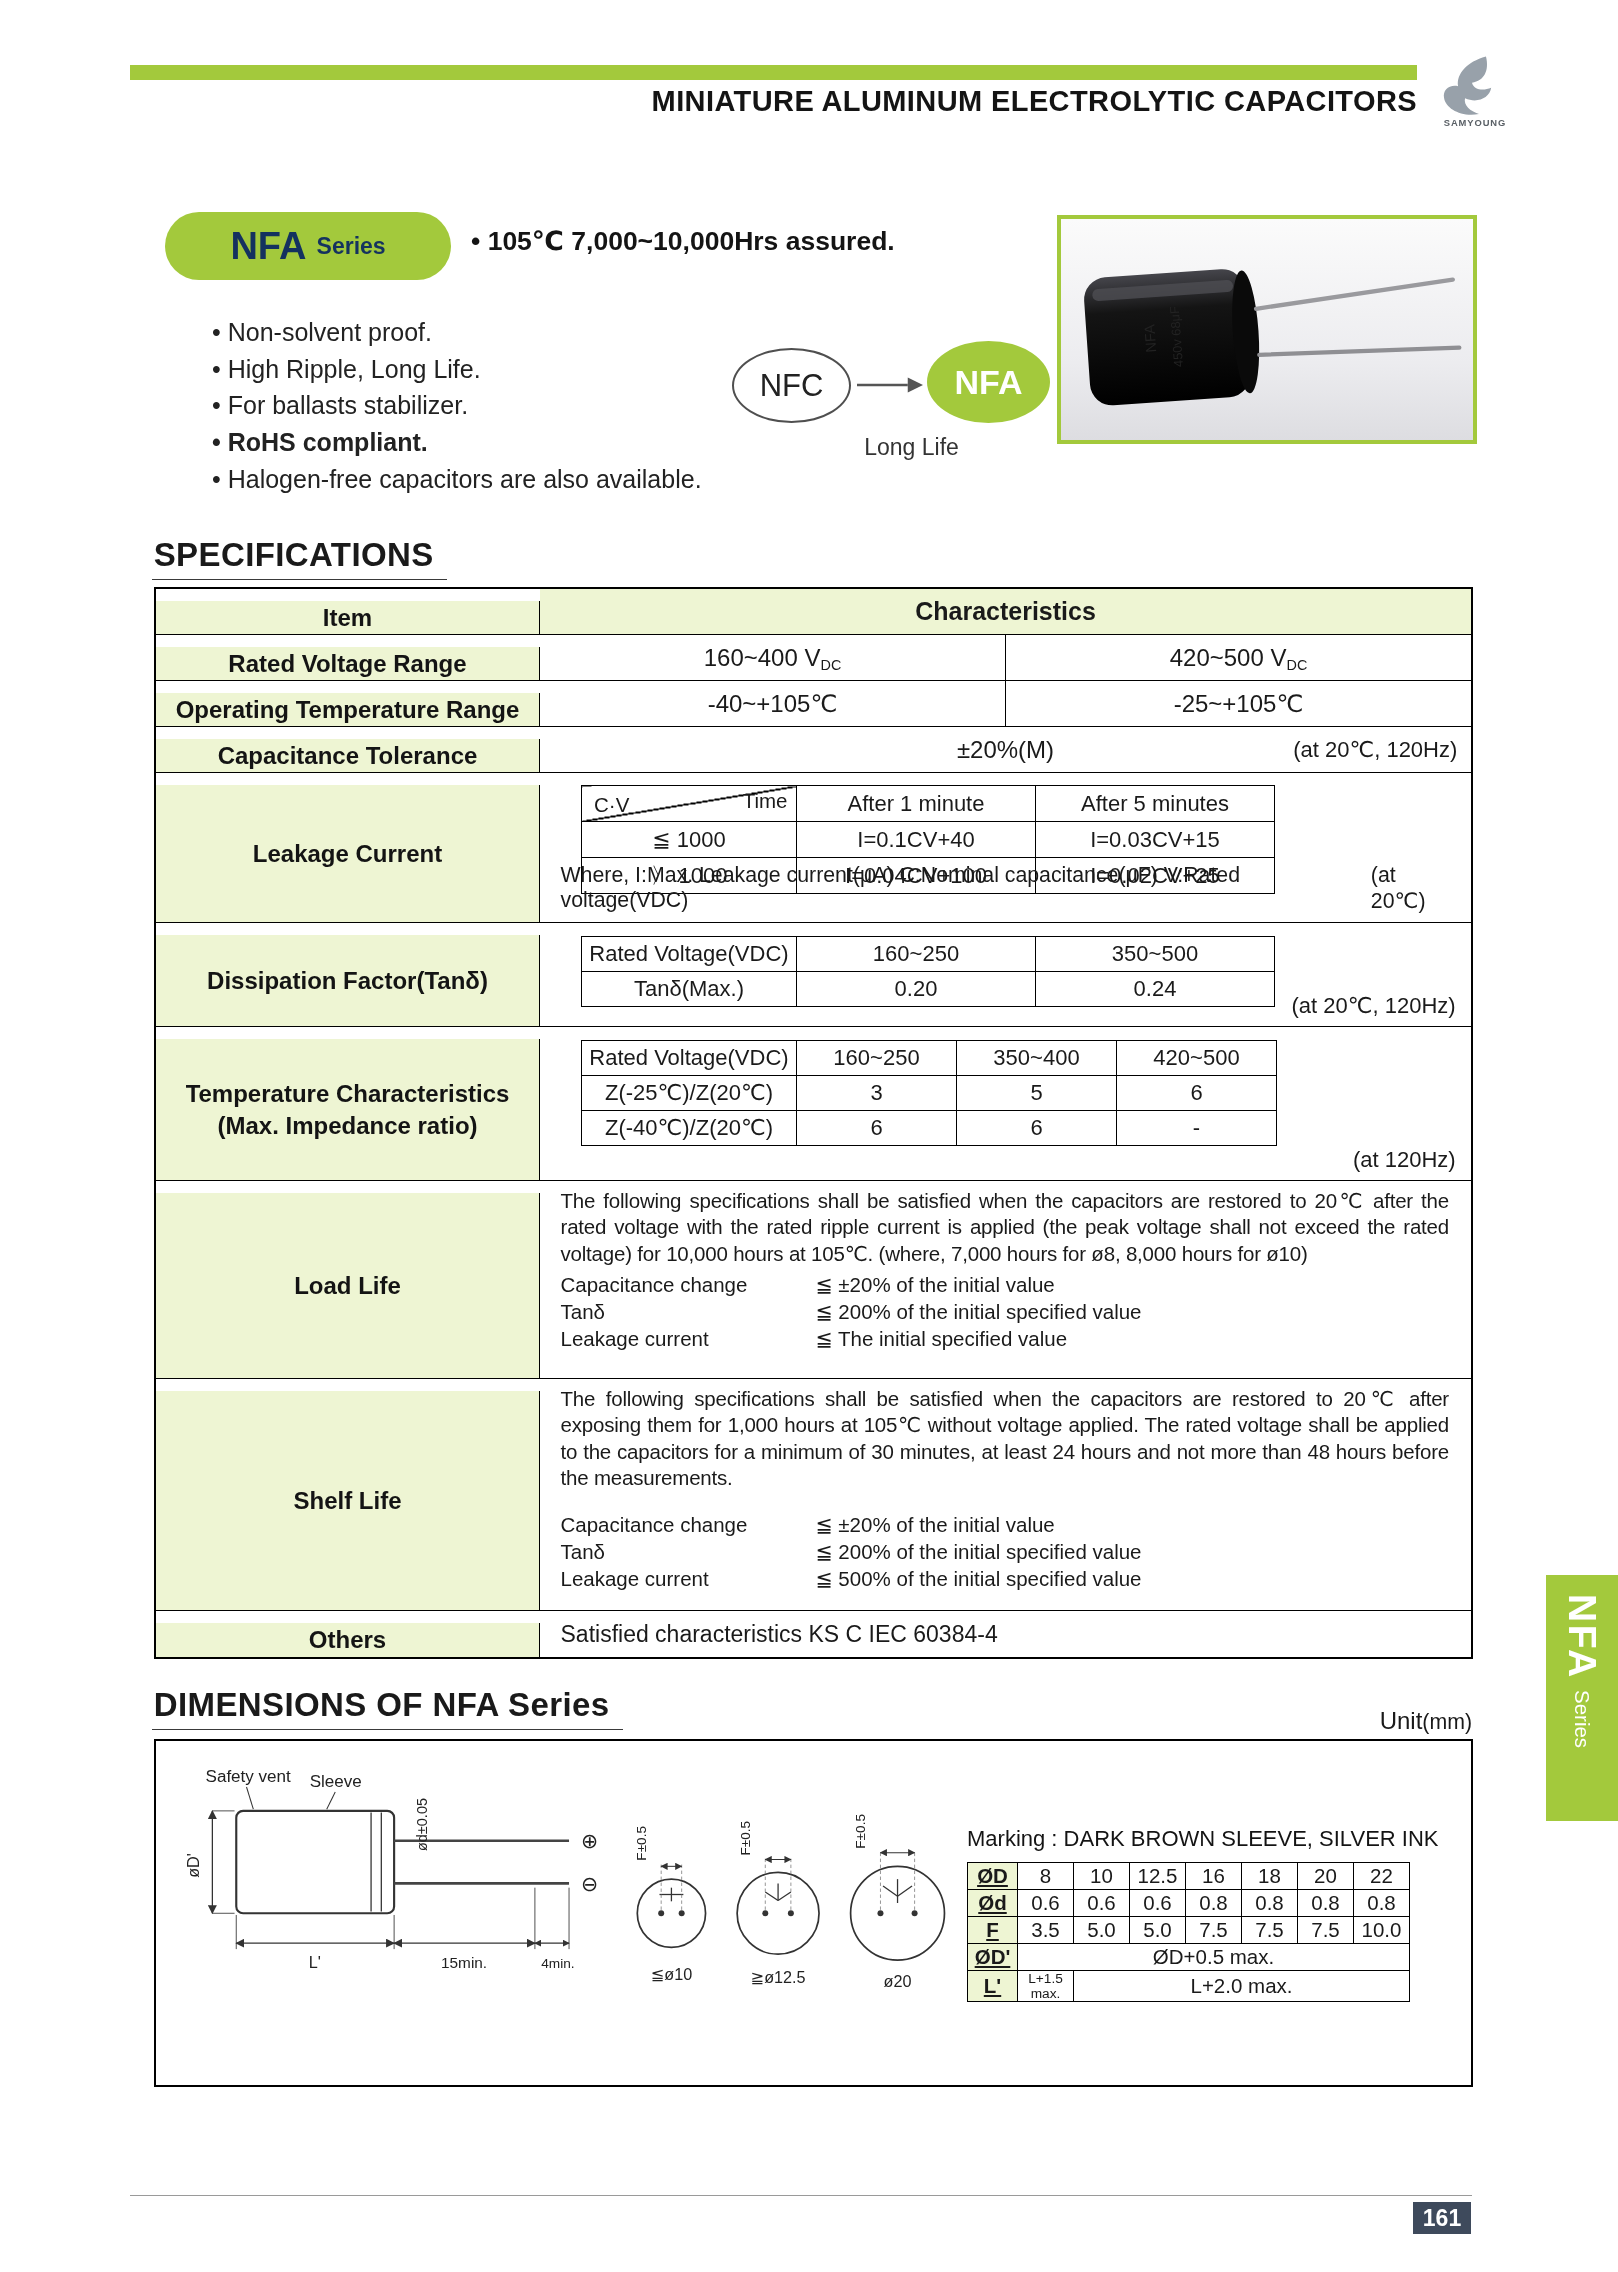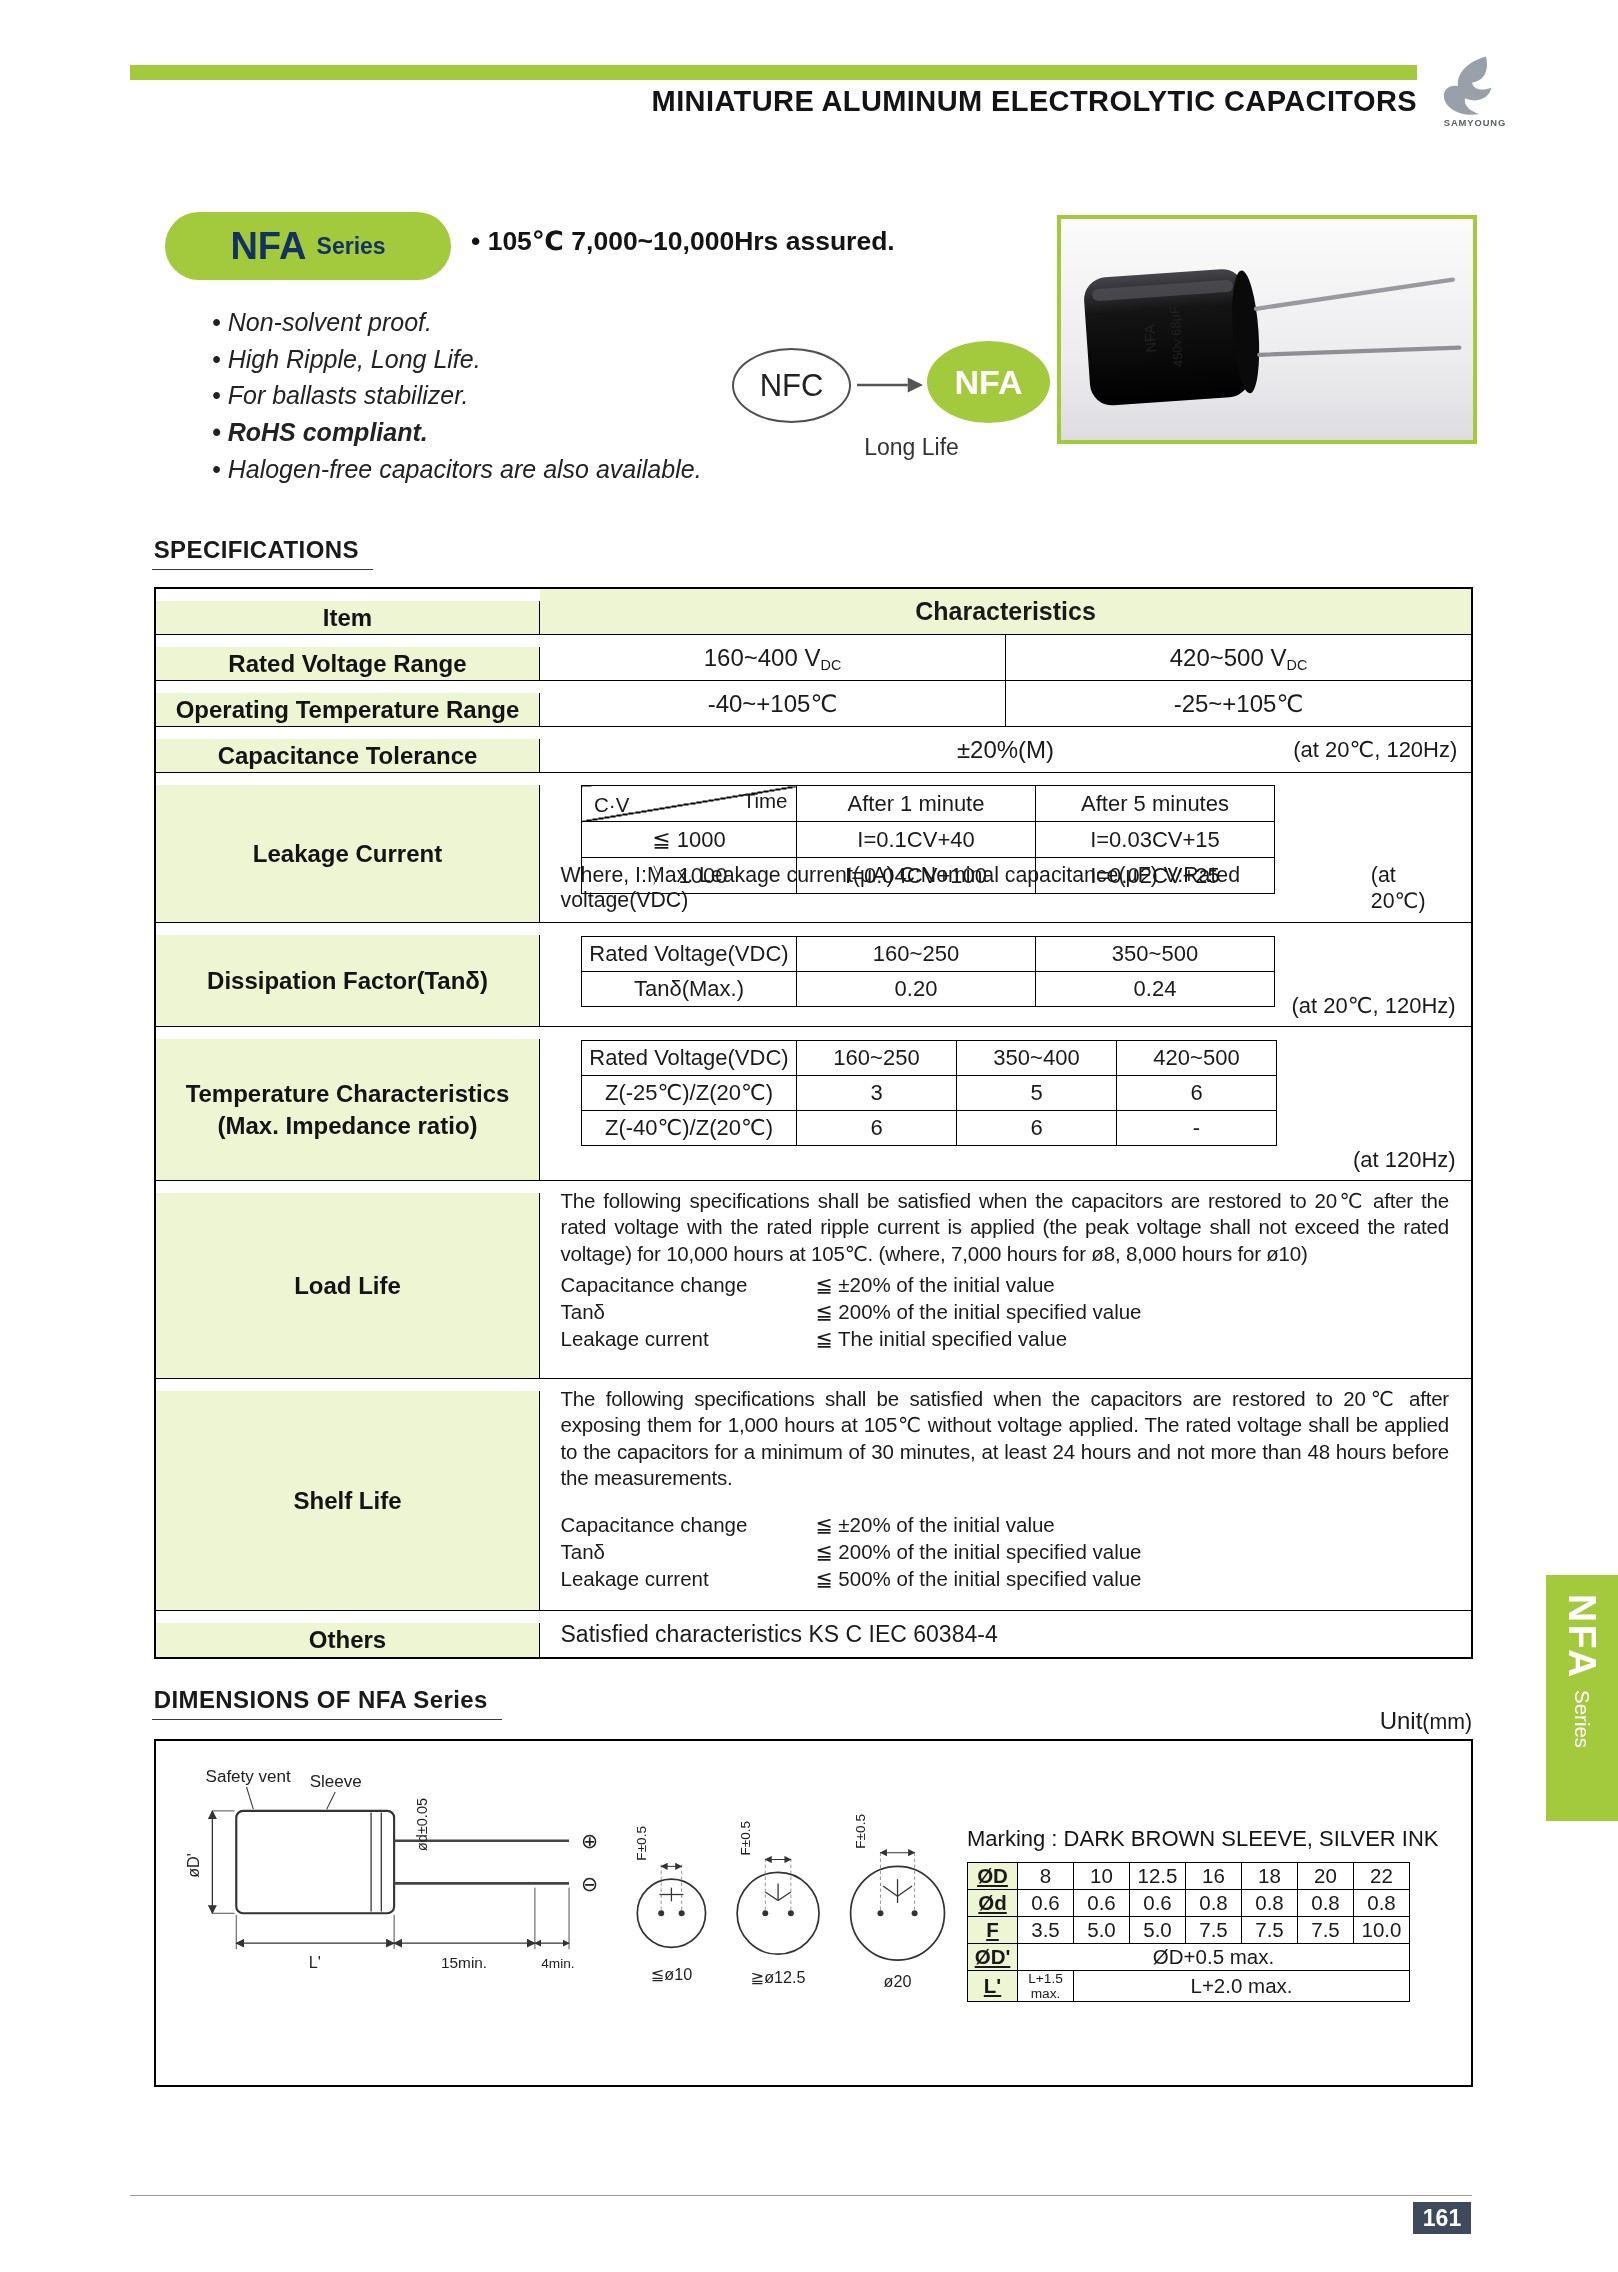--- a/index.html
+++ b/index.html
@@ -13,31 +13,31 @@
   .topbar { position:absolute; left:130px; top:65px; width:1287px; height:15.4px; background:var(--accent,#a3c93c); }
   .page-title { position:absolute; left:427px; top:85px; width:990px; text-align:right; font-size:29px; font-weight:bold; letter-spacing:0.4px; color:#141414; }
   .logo { position:absolute; left:1427px; top:53px; width:96px; text-align:center; }
   .logo-text { font-size:9.4px; font-weight:bold; letter-spacing:0.9px; color:#5a6066; margin-top:-6.8px; }
   
   .pill { position:absolute; left:165px; top:212px; width:286px; height:68px; background:var(--accent,#a3c93c); border-radius:34px; display:flex; align-items:center; justify-content:center; gap:10.2px; }
   .pill .big { font-size:38px; font-weight:bold; color:var(--navy,#14325f); }
   .pill .small { font-size:23px; font-weight:bold; color:var(--navy,#14325f); }
   .assured { position:absolute; left:471px; top:225px; font-size:26.5px; font-weight:bold; color:#141414; }
   .assured::before { content:"• "; }
-  .features { position:absolute; left:212px; top:308px; list-style:none;font-style:italic; }
+  .features { position:absolute; left:212px; top:318px; list-style:none; }
   .features li { font-size:25px; color:#222; margin-bottom:7.7px; }
   .features li::before { content:"• "; }
   .features li:nth-child(4) { font-weight:bold; }
   .nfc-badge { position:absolute; left:732px; top:348px; width:119px; height:75px; border:2.6px solid #4f4f4f; border-radius:50%; background:#fff; display:flex; align-items:center; justify-content:center; font-size:31px; color:#222; }
   .arrow-wrap { position:absolute; left:855px; top:374px; width:70px; height:22px; }
   .nfa-badge { position:absolute; left:927px; top:341px; width:123px; height:82px; background:var(--accent,#a3c93c); border-radius:50%; display:flex; align-items:center; justify-content:center; font-size:34px; font-weight:bold; color:#fff; }
   .longlife { position:absolute; left:843px; top:434px; width:137px; text-align:center; font-size:23px; color:#333; }
   .photo-box { position:absolute; left:1057px; top:215px; width:420px; height:229px; border:4.3px solid var(--accent,#a3c93c); background:linear-gradient(180deg,#fbfbfb 0%,#ececef 65%,#dddde1 100%); }
   
-  .sec-heading { position:absolute; font-size:24px; font-weight:bold; color:#1a1a1a; letter-spacing:0.4px; border-bottom:1.7px solid #3a3a3a; padding:0 13.7px 5.1px 1.7px; }
+  .sec-heading { position:absolute; font-size:33px; font-weight:bold; color:#1a1a1a; letter-spacing:0.4px; border-bottom:1.7px solid #3a3a3a; padding:0 13.7px 5.1px 1.7px; }
   
   .spec-table { position:absolute; left:154px; top:587px; width:1319px; border:2.6px solid #000; background:#fff; }
   .srow { display:flex; border-bottom:1.7px solid #000; }
   .srow:last-child { border-bottom:none; }
   .item-cell { flex:0 0 384px; width:384px; background:var(--accent_pale,#eef5d3); border-right:1.7px solid #000; display:flex; flex-direction:column; align-items:center; justify-content:center; text-align:center; font-size:24px; font-weight:bold; line-height:1.3; color:#141414;margin-top:12px; }
   .char-cell { flex:1; position:relative; font-size:24px; }
   .center-cell { display:flex; align-items:center; justify-content:center; }
   .hdr-cell { background:var(--accent_pale,#eef5d3); font-weight:bold; font-size:25px; }
   .split { display:flex;text-align:center; }
   .split > div { flex:1; display:flex; align-items:center; justify-content:center; }

